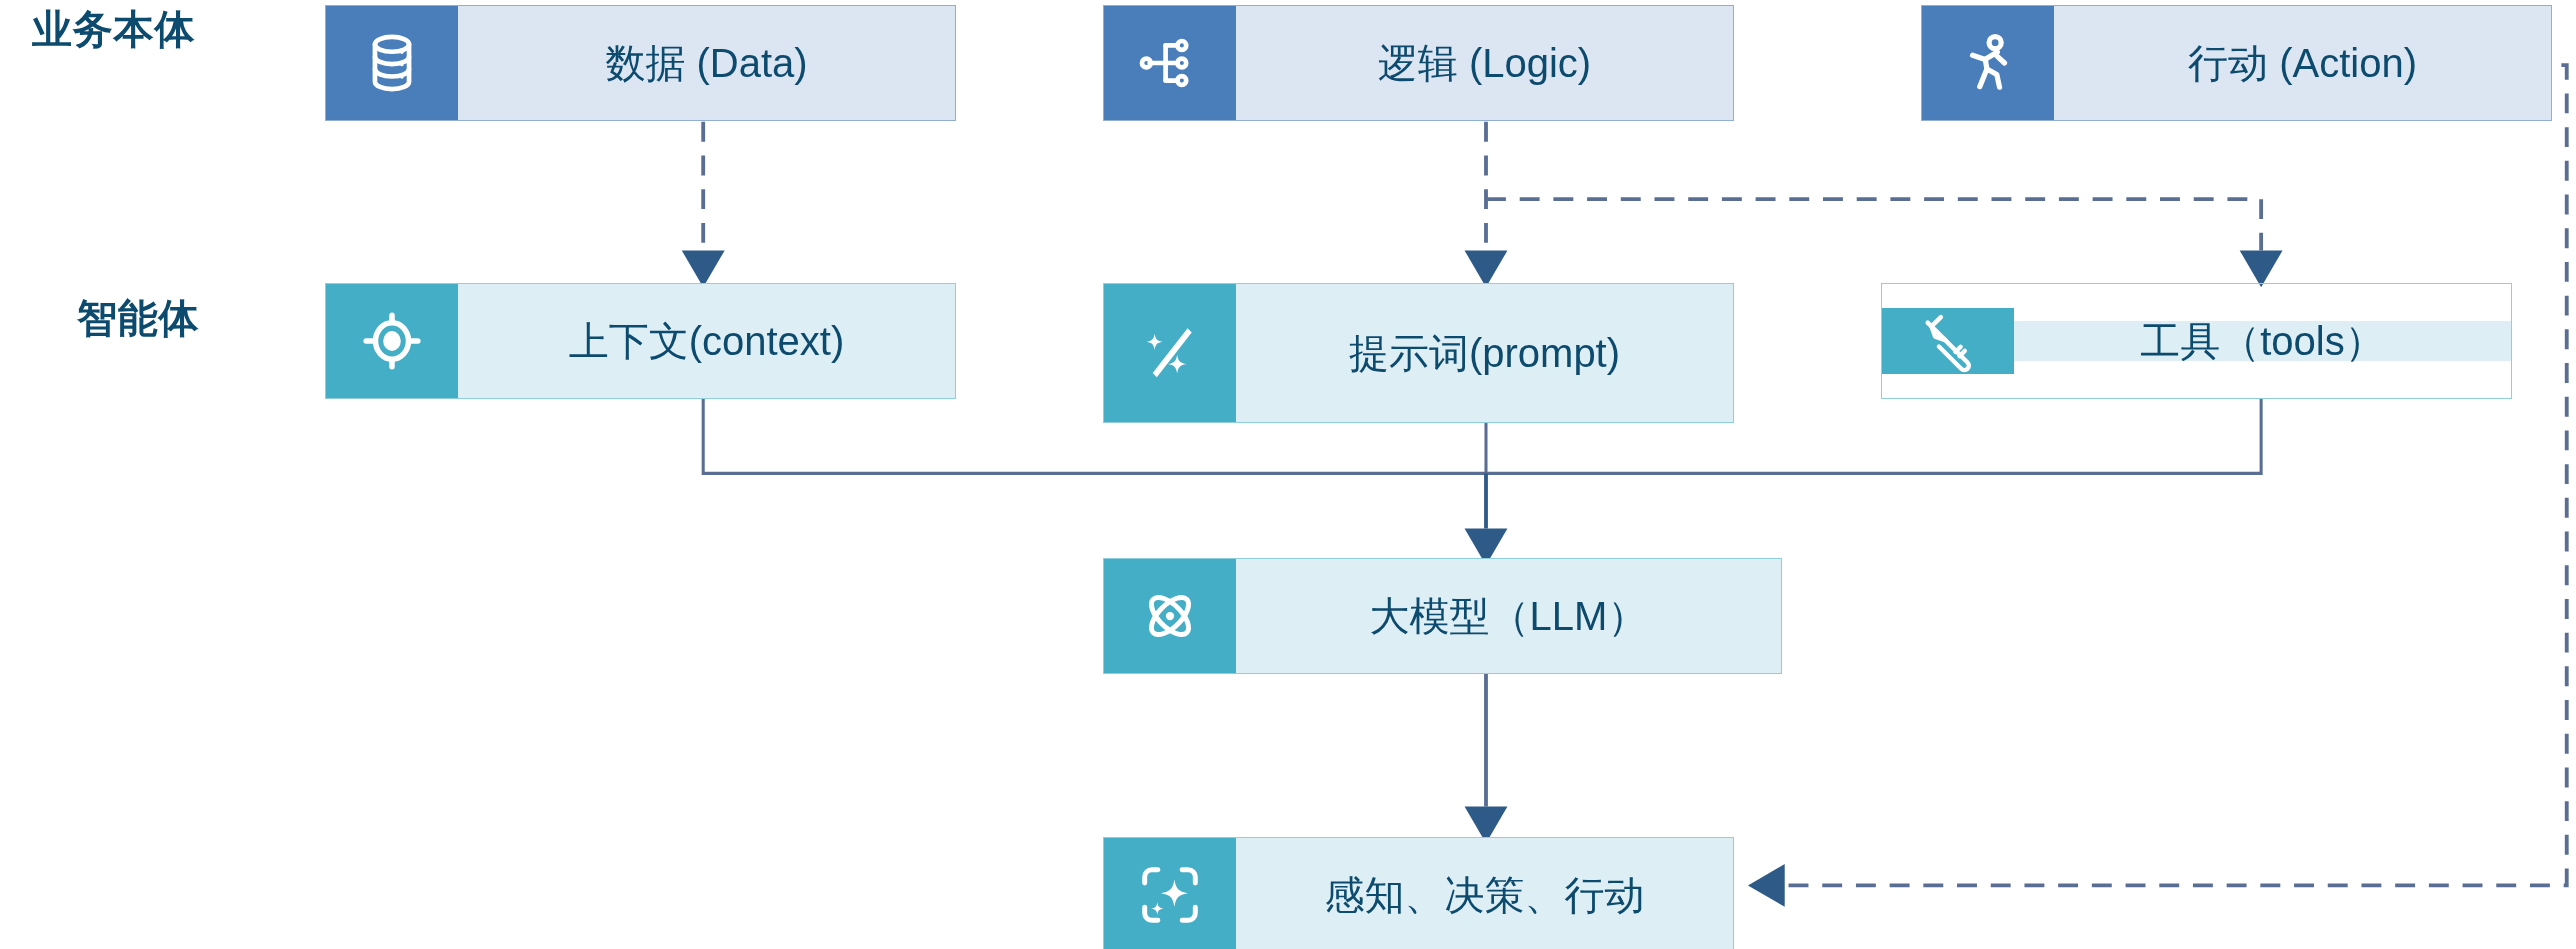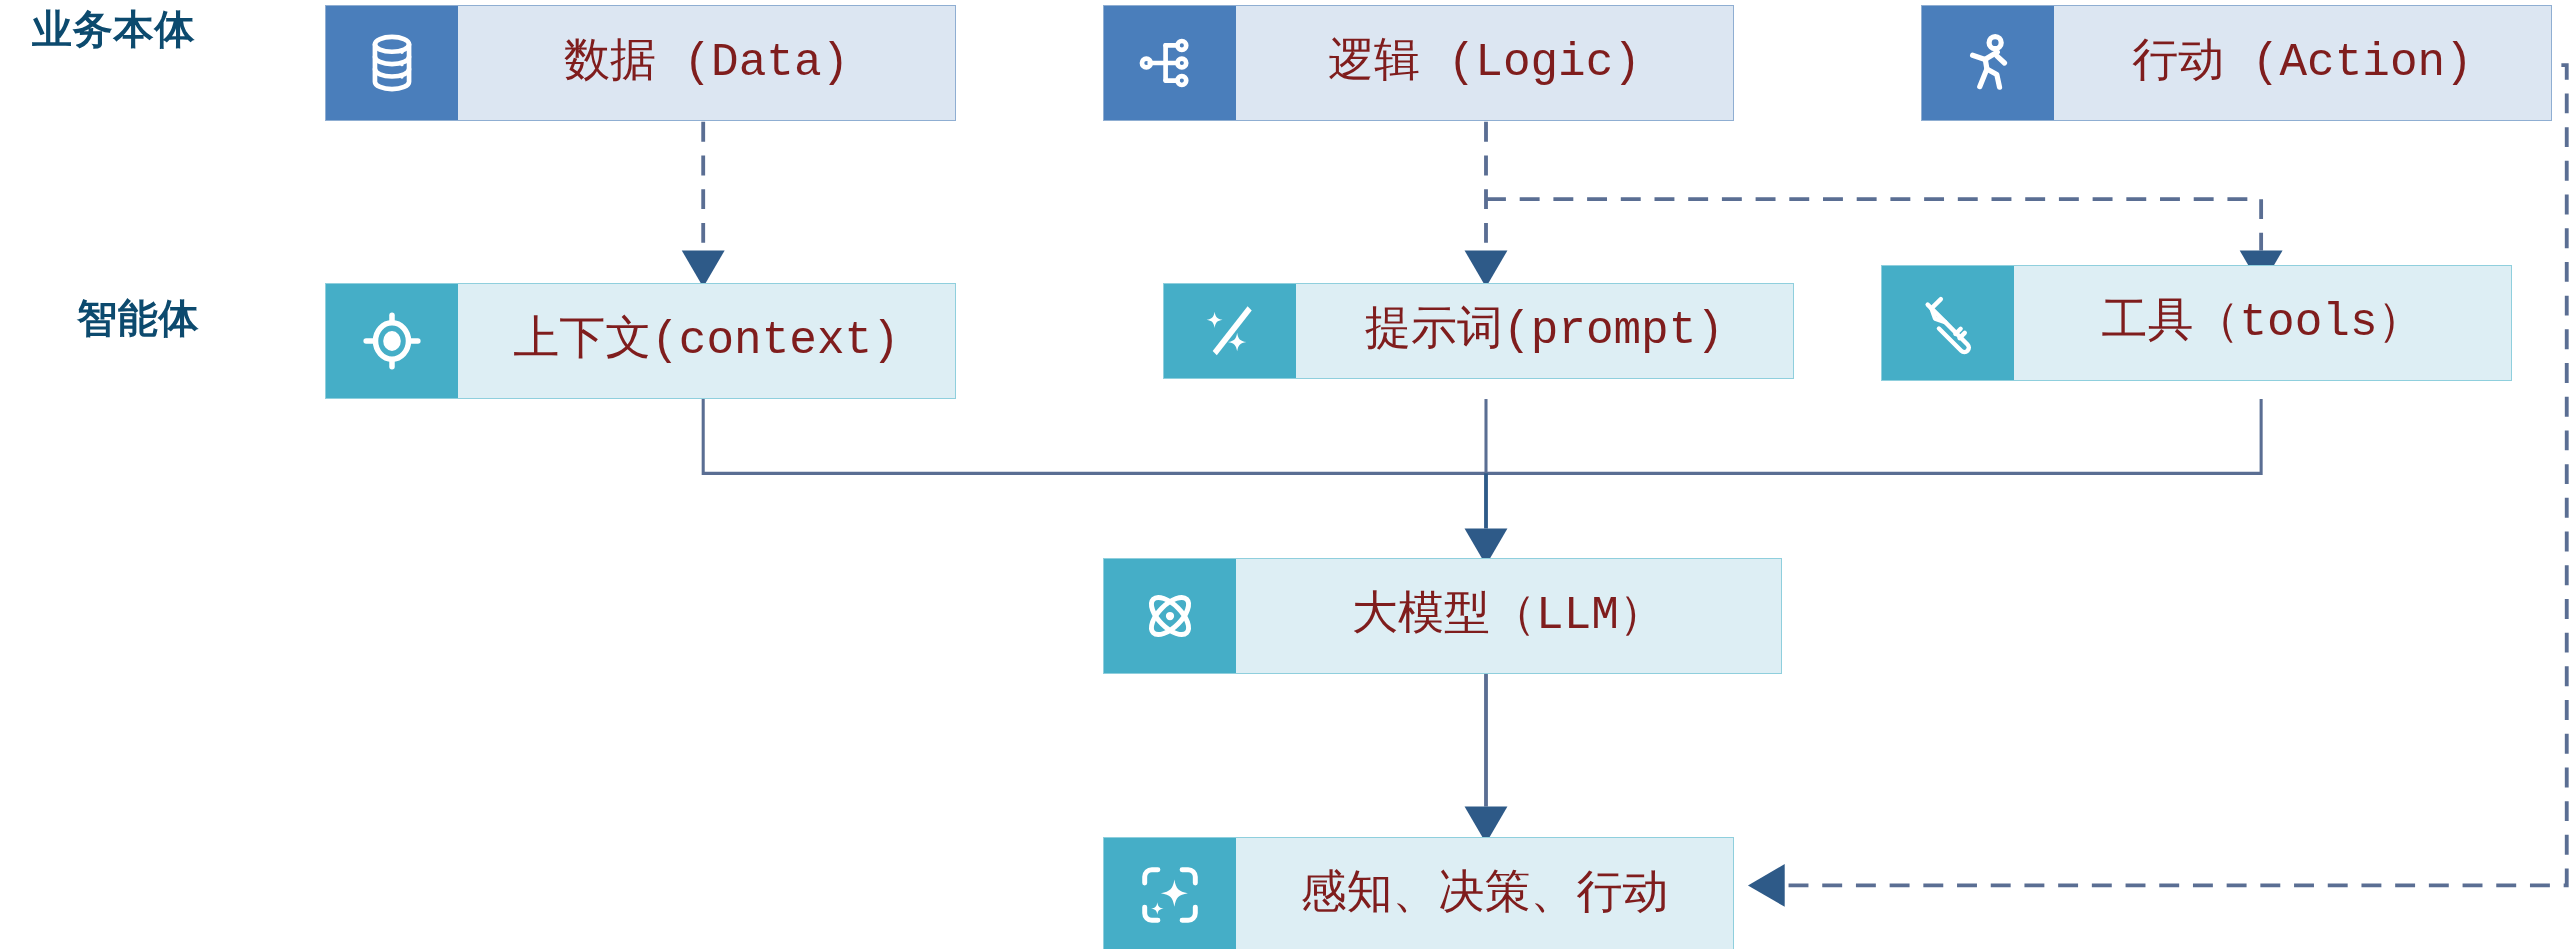--- a/index.html
+++ b/index.html
@@ -30,25 +30,24 @@
     justify-content:center;
   }
   .node .body{
     flex:1 1 auto;
     display:flex;
     align-items:center;
     justify-content:center;
     box-sizing:border-box;
   }
   .node .label{
-    font-size:46px;
-    color:#7f1d1d;
+    font-size:40px;
+    color:#0c4a6e;
     white-space:nowrap;
     line-height:1;
-    font-family:Liberation Mono, monospace;
   }
 
   
   .biz{border-color:#8faed2;}
   .biz .ico{background:#4a7ebb;}
   .biz .body{background:#dce6f2;}
 
   
   .agent{border-color:#8fcfdd;}
   .agent .ico{background:#45aec7;}
@@ -167,34 +166,34 @@
         <path d="M12,18.8 V21.4"></path>
         <path d="M2.6,12 H5.4"></path>
         <path d="M18.6,12 H21.4"></path>
       </svg>
     </div>
     <div class="body">
       <span class="label">上下文(context)</span>
     </div>
   </div>
 
-  <div class="node agent" style="left:1163px; top:283px; width:631px; height:96px;">
+  <div class="node agent" style="left:1103px; top:283px; width:631px; height:140px;">
     <div class="ico" style="width:132px;">
       <svg width="66" height="66" viewBox="0 0 24 24" fill="#ffffff" stroke="none">
         <path d="M18.4,3.0 L19.9,4.5 L7.2,20.8 L5.7,19.3 Z"></path>
         <path d="M6.4,5.0 c0.35,2.0 0.9,2.6 2.9,2.95 c-2.0,0.35 -2.55,0.95 -2.9,2.95 c-0.35,-2.0 -0.9,-2.6 -2.9,-2.95 c2.0,-0.35 2.55,-0.95 2.9,-2.95 z"></path>
         <path d="M14.6,12.6 c0.4,2.3 1.05,3.0 3.35,3.4 c-2.3,0.4 -2.95,1.1 -3.35,3.4 c-0.4,-2.3 -1.05,-3.0 -3.35,-3.4 c2.3,-0.4 2.95,-1.1 3.35,-3.4 z"></path>
       </svg>
     </div>
     <div class="body">
       <span class="label">提示词(prompt)</span>
     </div>
   </div>
 
-  <div class="node agent" style="left:1881px; top:265px; width:631px; height:116px;">
+  <div class="node agent" style="left:1881px; top:283px; width:631px; height:116px;align-items:center;">
     <div class="ico" style="width:132px;">
       <svg width="66" height="66" viewBox="0 0 24 24" fill="none" stroke="#ffffff" stroke-width="1.6" stroke-linecap="round" stroke-linejoin="round">
         <path d="M9.4,3.3 L6.0,6.7 L7.3,10.4 L11.0,11.7 L19.1,19.8 a1.6,1.6 0 0 1 -2.3,2.3 L8.7,14.0"></path>
         <path d="M11.0,11.7 L4.6,5.3"></path>
         <path d="M14.7,16.0 L16.6,14.1"></path>
         <path d="M16.2,17.5 L18.1,15.6"></path>
       </svg>
     </div>
     <div class="body">
       <span class="label">工具（tools）</span>

